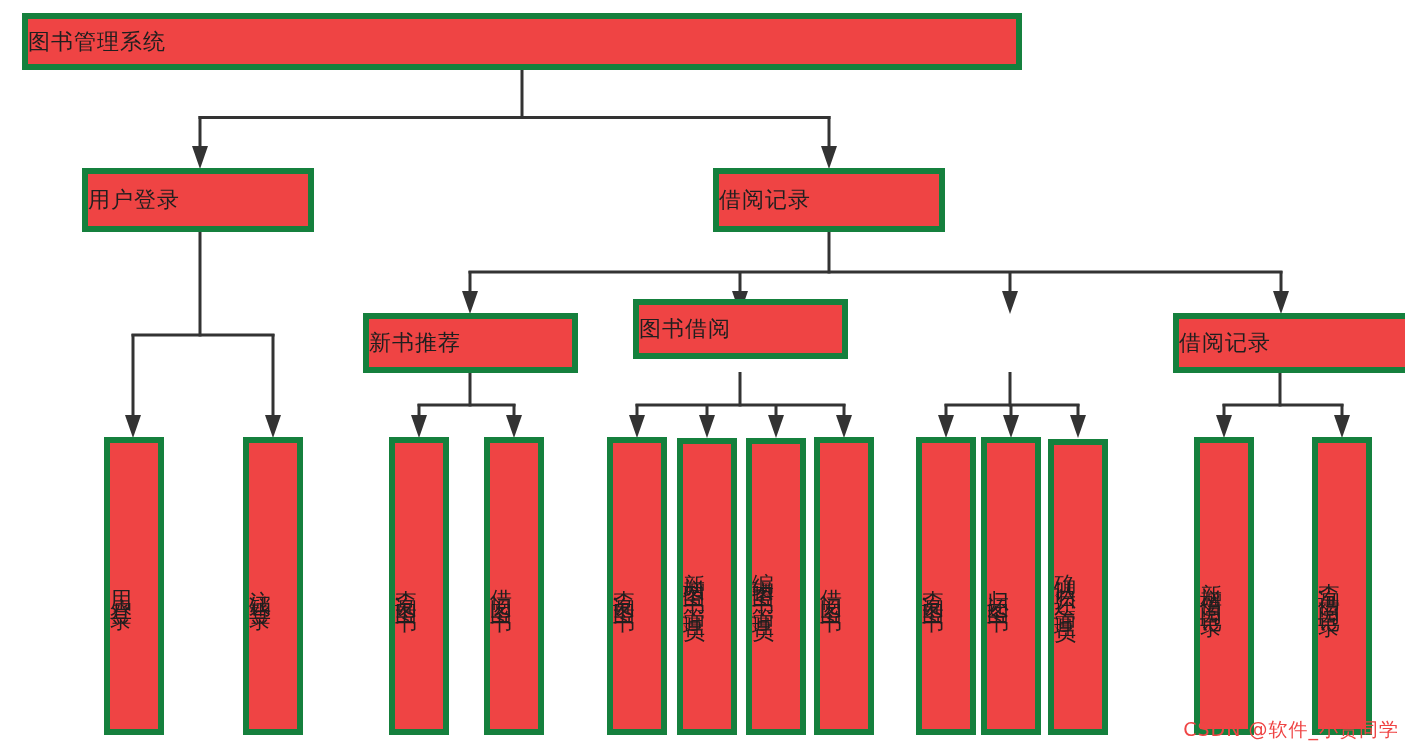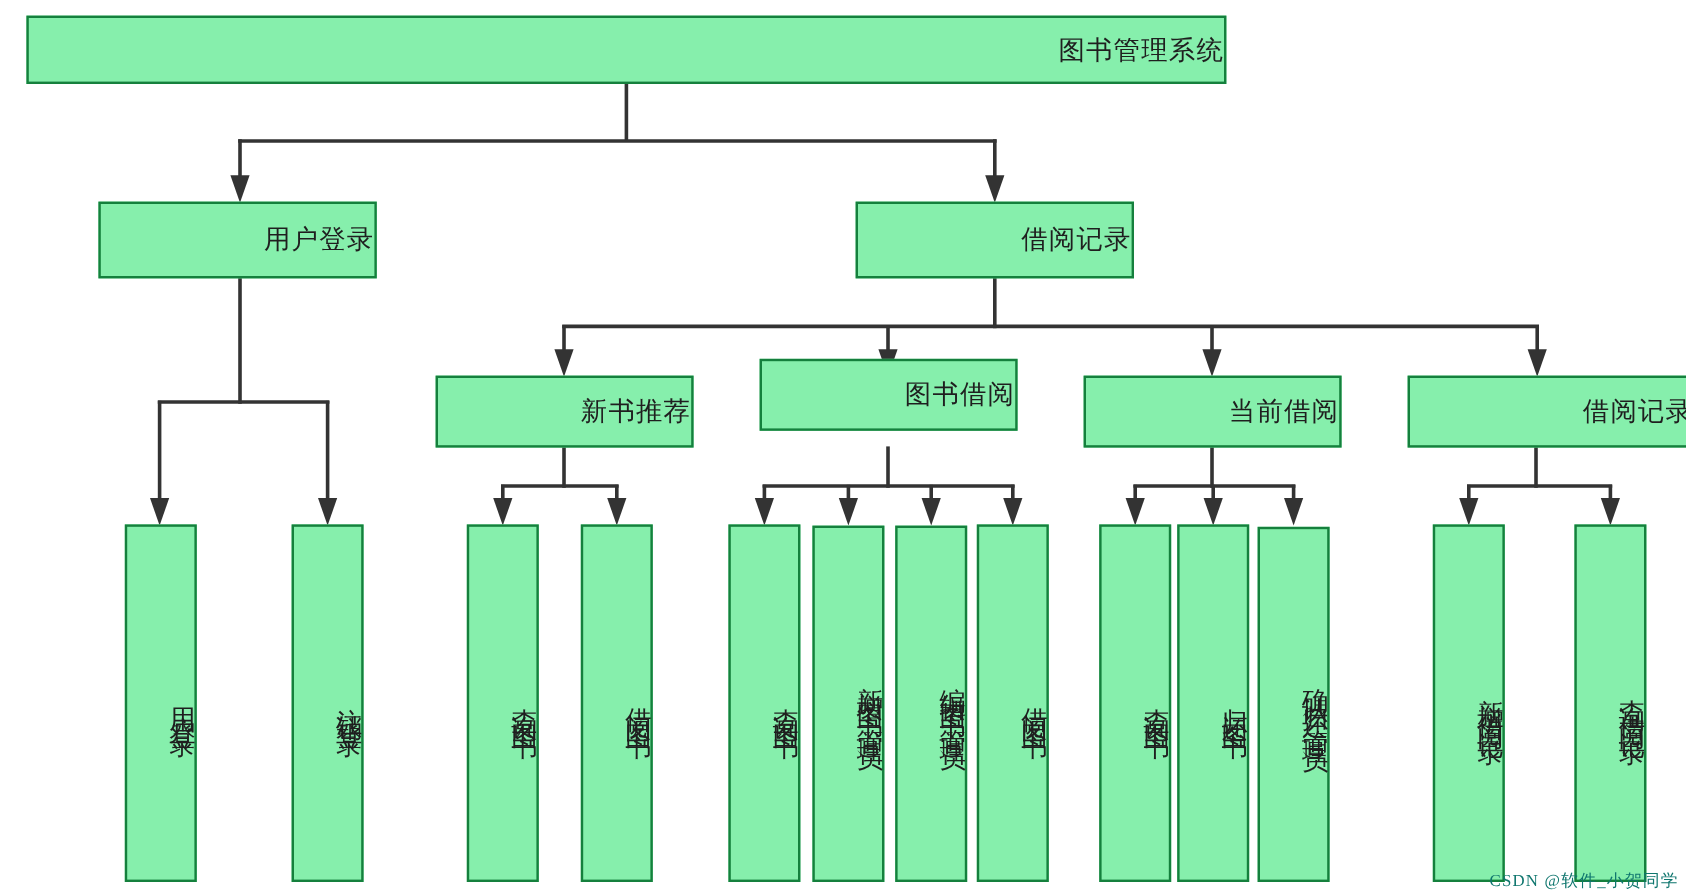--- a/index.html
+++ b/index.html
@@ -2,31 +2,31 @@
 <html><head>
 <meta charset="utf-8">
 <style>
   html,body{margin:0;padding:0;background:#ffffff;}
   .canvas{
     position:relative;width:1405px;height:747px;background:#ffffff;overflow:hidden;
     font-family:"DejaVu Sans","Liberation Sans",sans-serif;color:#1f1f1f;
   }
   svg.wires{position:absolute;left:0;top:0;width:1405px;height:747px;}
   .box{
-    position:absolute;box-sizing:border-box;border:2px solid #15803d;background:#86efac;
-    display:flex;align-items:center;justify-content:flex-end;
+    position:absolute;box-sizing:border-box;border:6px solid #15803d;background:#ef4444;
+    display:flex;align-items:center;justify-content:flex-start;
   }
   .hbox span{font-size:22px;letter-spacing:1px;white-space:nowrap;}
   .vbox span{
     writing-mode:vertical-rl;text-orientation:upright;
     font-size:22px;letter-spacing:7px;line-height:1;
   }
   .watermark{
-    position:absolute;right:6px;bottom:4px;font-size:14px;letter-spacing:1px;
-    color:#0f766e;white-space:nowrap;font-family:Liberation Serif, serif;
+    position:absolute;right:6px;bottom:4px;font-size:19px;letter-spacing:1px;
+    color:#ef4444;white-space:nowrap;
   }
 </style>
 </head>
 <body>
 
 <div class="canvas">
 
   <svg class="wires" viewBox="0 0 1405 747" stroke="#333333" stroke-width="3" fill="none">
 
     <g>
@@ -113,23 +113,20 @@
   <div class="box hbox" style="left:713px;top:168px;width:232px;height:64px">
     <span>借阅记录</span>
   </div>
 
   <div class="box hbox" style="left:363px;top:313px;width:215px;height:60px">
     <span>新书推荐</span>
   </div>
   <div class="box hbox" style="left:633px;top:299px;width:215px;height:60px">
     <span>图书借阅</span>
   </div>
-  <div class="box hbox" style="left:903px;top:313px;width:215px;height:60px">
-    <span>当前借阅</span>
-  </div>
   <div class="box hbox" style="left:1173px;top:313px;width:240px;height:60px">
     <span>借阅记录</span>
   </div>
 
   <div class="box vbox" style="left:104px;top:437px;width:60px;height:298px">
     <span>用户登录</span>
   </div>
   <div class="box vbox" style="left:243px;top:437px;width:60px;height:298px">
     <span>注销登录</span>
   </div>

